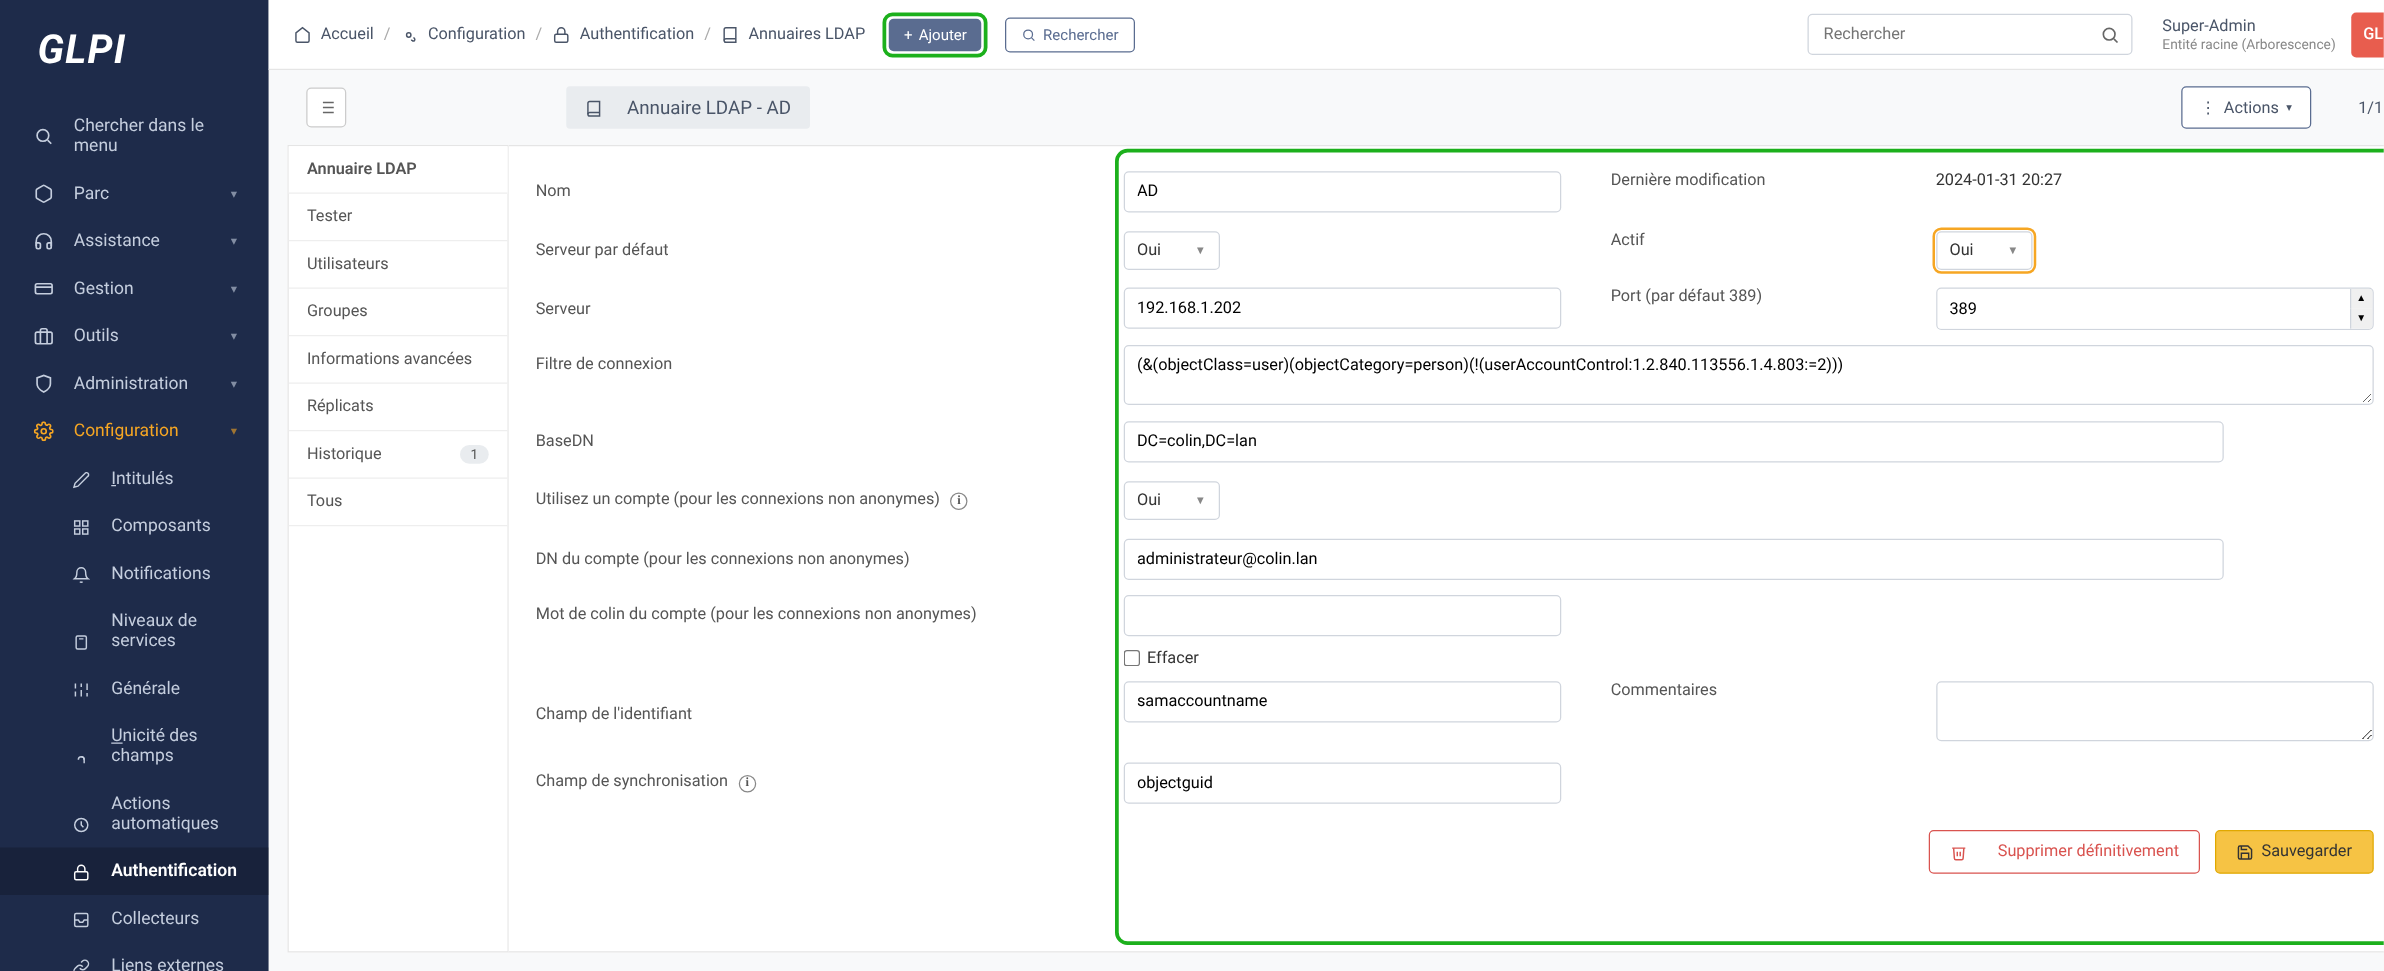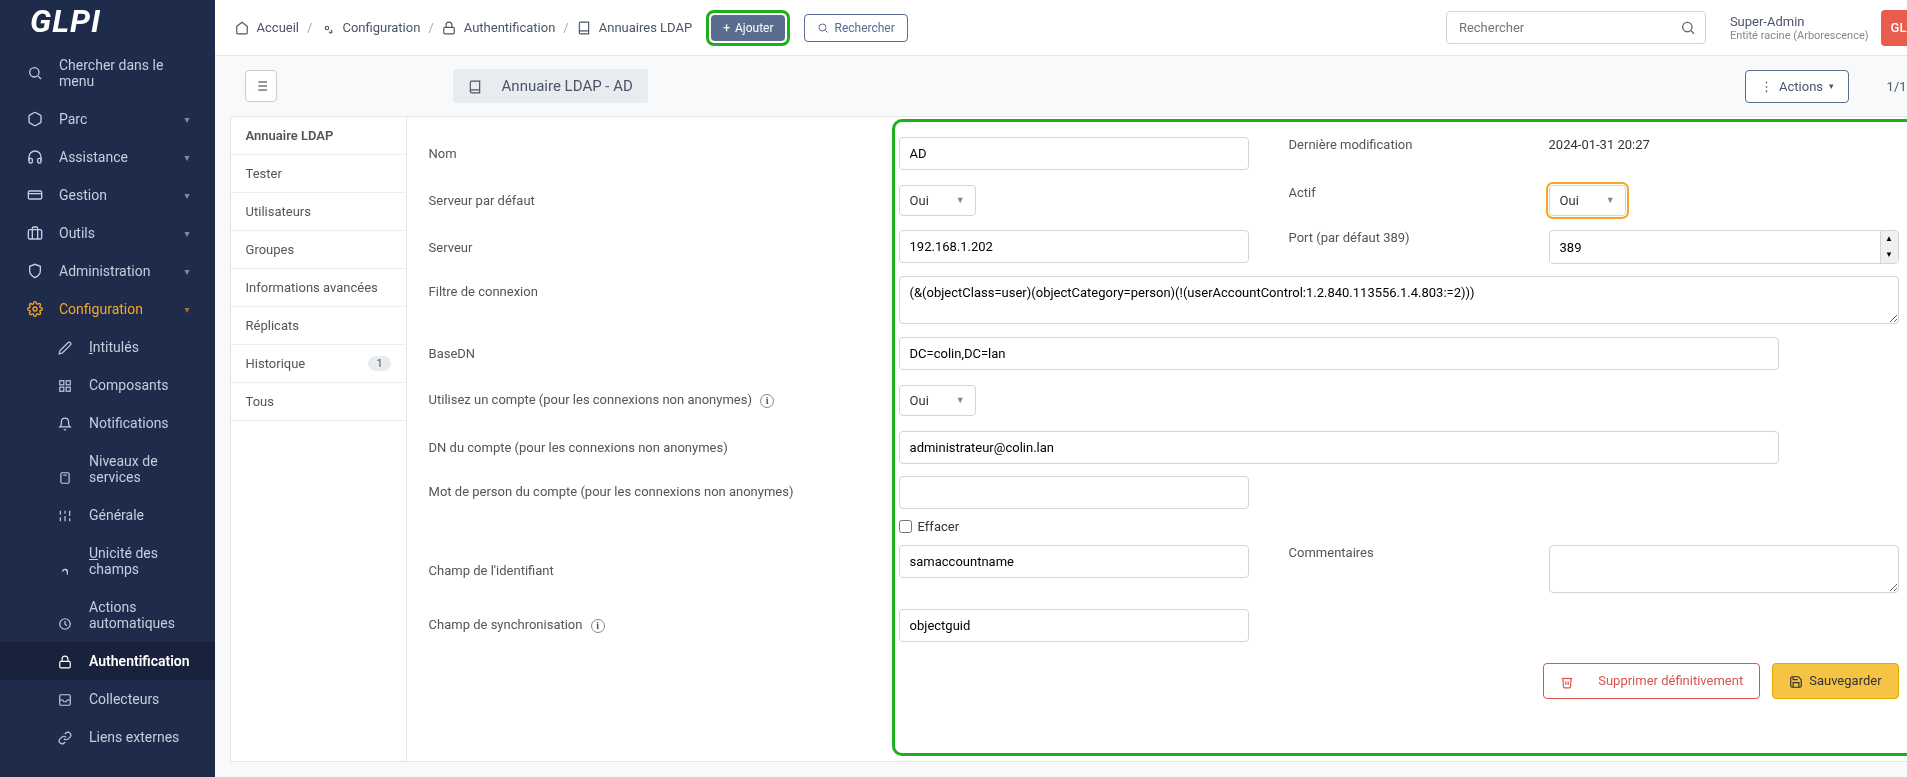--- a/index.html
+++ b/index.html
@@ -1,21 +1,21 @@
 <!DOCTYPE html>
 <html><head>
 <meta charset="utf-8">
 <style>
 * { margin:0; padding:0; box-sizing:border-box; font-family:-apple-system,BlinkMacSystemFont,"Segoe UI",Roboto,sans-serif; }
 body { background:#f5f5f5; color:#333; font-size:13px; width:1907px; height:777px; overflow:hidden; }
 .app { display:flex; height:100%; }
 
 
 .sidebar { width:247px; background:#1e2b4a; color:#c5cede; display:flex; flex-direction:column; }
-.logo { padding:2px 30px; }
+.logo { padding:20px 30px; }
 .logo-text { font-size:32px; font-weight:700; font-style:italic; color:#fff; letter-spacing:1px; }
 .nav-section { padding:4px 0; }
 .nav-item { display:flex; align-items:center; padding:11px 25px; cursor:pointer; position:relative; }
 .nav-item.active { color:#f6a623; }
 .nav-item.sub { padding-left:55px; color:#c5cede;align-items:flex-end; }
 .nav-item.sub.bold { font-weight:600; color:#fff; }
 .nav-item.sub.indented-active { background:rgba(0,0,0,0.2); }
 .nav-icon { width:20px; margin-right:14px; display:inline-flex; align-items:center; justify-content:center; }
 .nav-label { flex:1; font-size:14px; }
 .nav-chevron { font-size:10px; opacity:0.6; }
@@ -455,21 +455,21 @@
         </div>
 
         <div class="form-row">
           <div class="form-label">DN du compte (pour les connexions non anonymes)</div>
           <div class="form-controls">
             <input class="text-input wide" style="max-width: 880px;" value="administrateur@colin.lan">
           </div>
         </div>
 
         <div class="form-row" style="align-items:flex-start;">
-          <div class="form-label" style="padding-top:8px;">Mot de person du compte (pour les connexions non anonymes)</div>
+          <div class="form-label" style="padding-top:8px;">Mot de colin du compte (pour les connexions non anonymes)</div>
           <div class="form-controls" style="flex-direction:column; gap:4px; align-items:flex-start;">
             <input type="password" class="text-input text-input-sm" style="">
             <label class="checkbox-row">
               <input type="checkbox" style="">
               <span>Effacer</span>
             </label>
           </div>
         </div>
 
         <div class="form-row">

